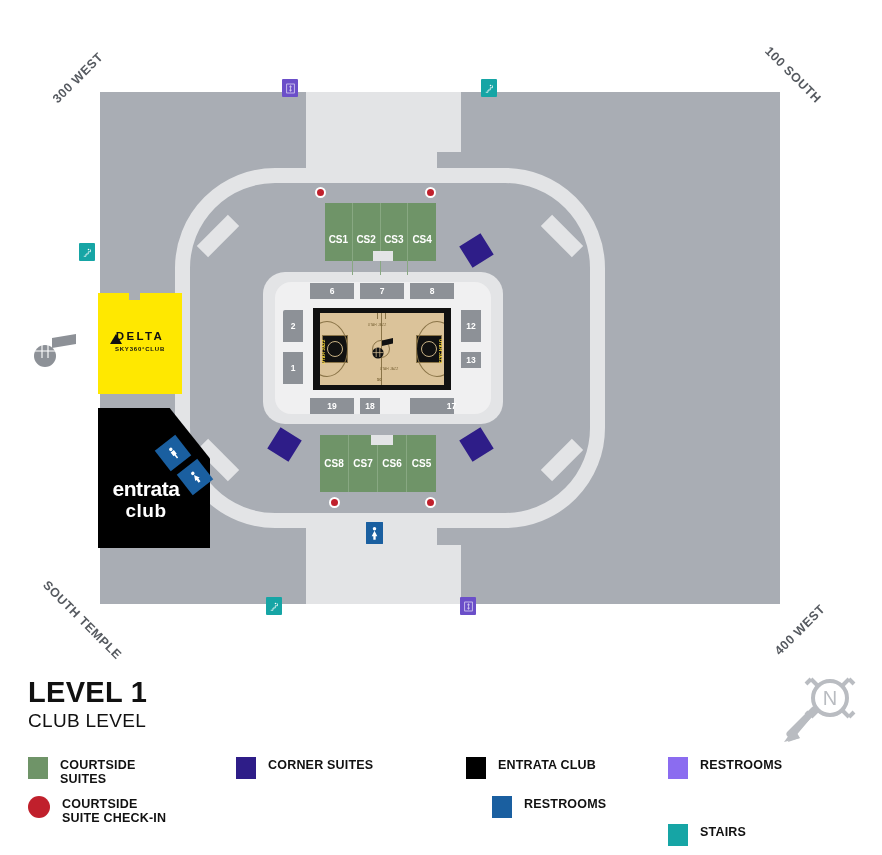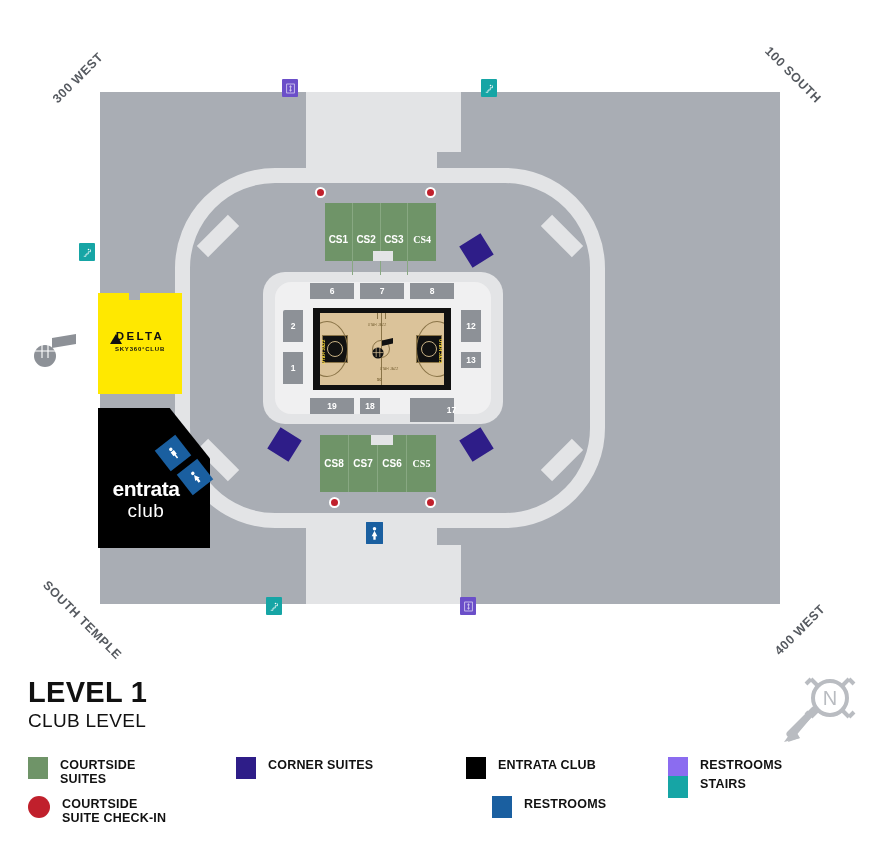--- a/index.html
+++ b/index.html
@@ -103,21 +103,21 @@
     width: 112px; height: 140px;
     background: #000000;
     clip-path: polygon(0% 0%, 64% 0%, 100% 36%, 100% 100%, 0% 100%);
   }
   #entrata-text {
     position: absolute; left: 100px; top: 478px;
     width: 92px; text-align: center; color: #fff;
     line-height: 1.0;
   }
   #entrata-text .e-main { font-size: 21px; font-weight: 700; letter-spacing: -0.4px; display:block; }
-  #entrata-text .e-sub  { font-size: 19px; font-weight: 400; letter-spacing: 0.5px; display:block; margin-top: 2px;}
+  #entrata-text .e-sub  { font-size: 19px; font-weight: 700; letter-spacing: 0.5px; display:block; margin-top: 2px;}
 
   
   #ring-outer {
     position: absolute;
     left: 175px; top: 168px;
     width: 430px; height: 360px;
     border: 15px solid #e3e4e6;
     border-radius: 100px;
     background: transparent;
   }
@@ -166,21 +166,21 @@
     align-items: center;
     justify-content: center;
   }
   
   #sect-6 { left: 310px; top: 283px; width: 44px; height: 16px; }
   #sect-7 { left: 360px; top: 283px; width: 44px; height: 16px; }
   #sect-8 { left: 410px; top: 283px; width: 44px; height: 16px; }
   
   #sect-19 { left: 310px; top: 398px; width: 44px; height: 16px; }
   #sect-18 { left: 360px; top: 398px; width: 20px; height: 16px; }
-  #sect-17 { left: 410px; top: 398px; width: 44px; height: 24px; padding-left: 39px; }
+  #sect-17 { left: 410px; top: 398px; width: 44px; height: 16px; padding-left: 39px; }
   
   #sect-2 { left: 283px; top: 310px; width: 20px; height: 32px; border-radius: 2px 0 0 0;}
   #sect-1 { left: 283px; top: 352px; width: 20px; height: 32px; }
   
   #sect-12 { left: 461px; top: 310px; width: 20px; height: 32px; }
   #sect-13 { left: 461px; top: 352px; width: 20px; height: 16px; }
 
   
   #court-outer {
     position: absolute;
@@ -245,21 +245,21 @@
     background: #6f9468;
   }
   .cs-cell {
     position: relative;
     color: #ffffff;
     font-size: 10px;
     font-weight: 700;
     display: flex; align-items: center; justify-content: center;
     border-right: 1px solid #88a882;
   }
-  .cs-cell:last-child { border-right: none; font-family: Liberation Serif, serif; }
+  .cs-cell:last-child { border-right: none; }
 
   #cs-top { left: 325px; top: 203px; width: 111px; height: 58px; }
   #cs-top .cs-cell { width: 27.75px; height: 72px; }
   #cs-bottom { left: 320px; top: 435px; width: 116px; height: 57px; }
   #cs-bottom .cs-cell { width: 29px; height: 57px; }
   .cs-notch { position: absolute; background: #e3e4e6; }
   #cs-notch-top { left: 373px; top: 251px; width: 20px; height: 10px; }
   #cs-notch-bottom { left: 371px; top: 435px; width: 22px; height: 10px; }
 
   
@@ -348,21 +348,21 @@
     line-height: 14px; letter-spacing: 0.2px; white-space: pre-line;
     padding-top: 1px;
   }
   #li-courtside-suites   { left: 28px;  top: 757px; }
   #li-courtside-checkin  { left: 28px;  top: 796px; }
   #li-corner-suites      { left: 236px; top: 757px; }
   #li-delta-club         { left: 236px; top: 796px; }
   #li-entrata-club       { left: 466px; top: 757px; }
   #li-restrooms          { left: 466px; top: 796px; padding-left: 26px; }
   #li-elevators          { left: 668px; top: 757px; }
-  #li-stairs             { left: 668px; top: 776px; }
+  #li-stairs             { left: 668px; top: 824px; }
 </style>
 </head>
 <body>
 
 <div id="root">
 
   <div id="map">
 
     <div class="street" id="street-300-west">300 WEST</div>
     <div class="street" id="street-100-south">100 SOUTH</div>

